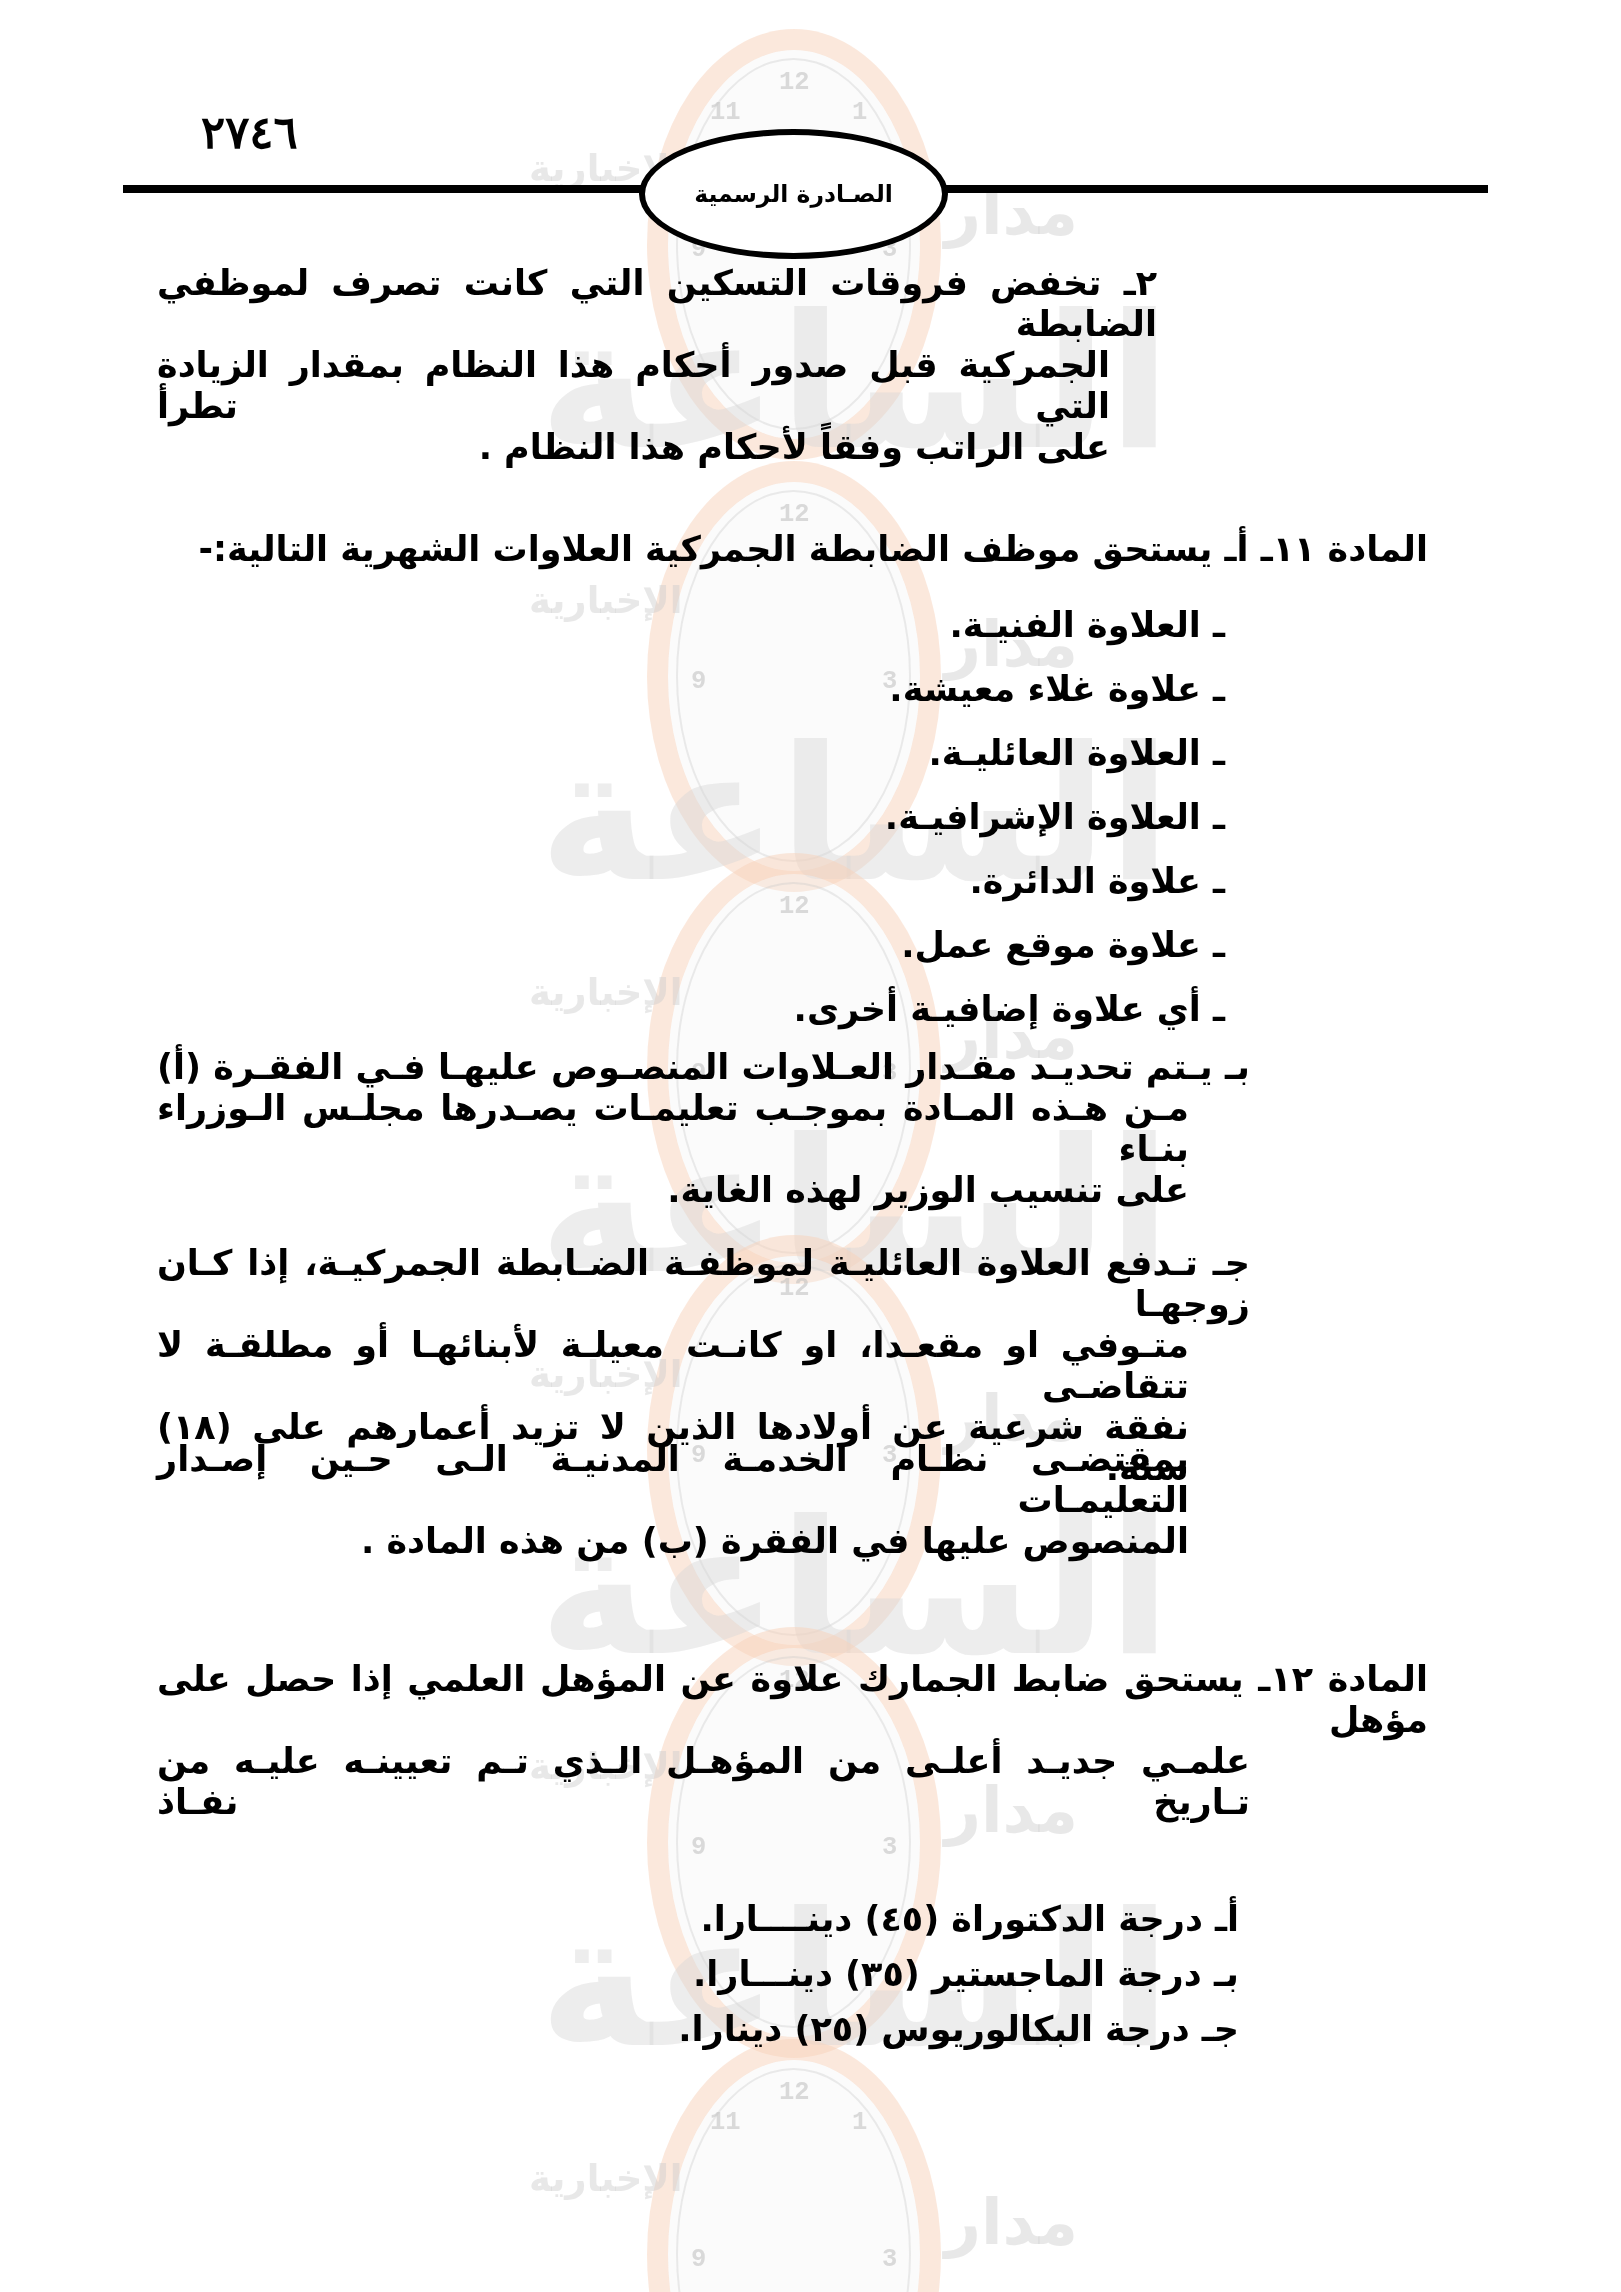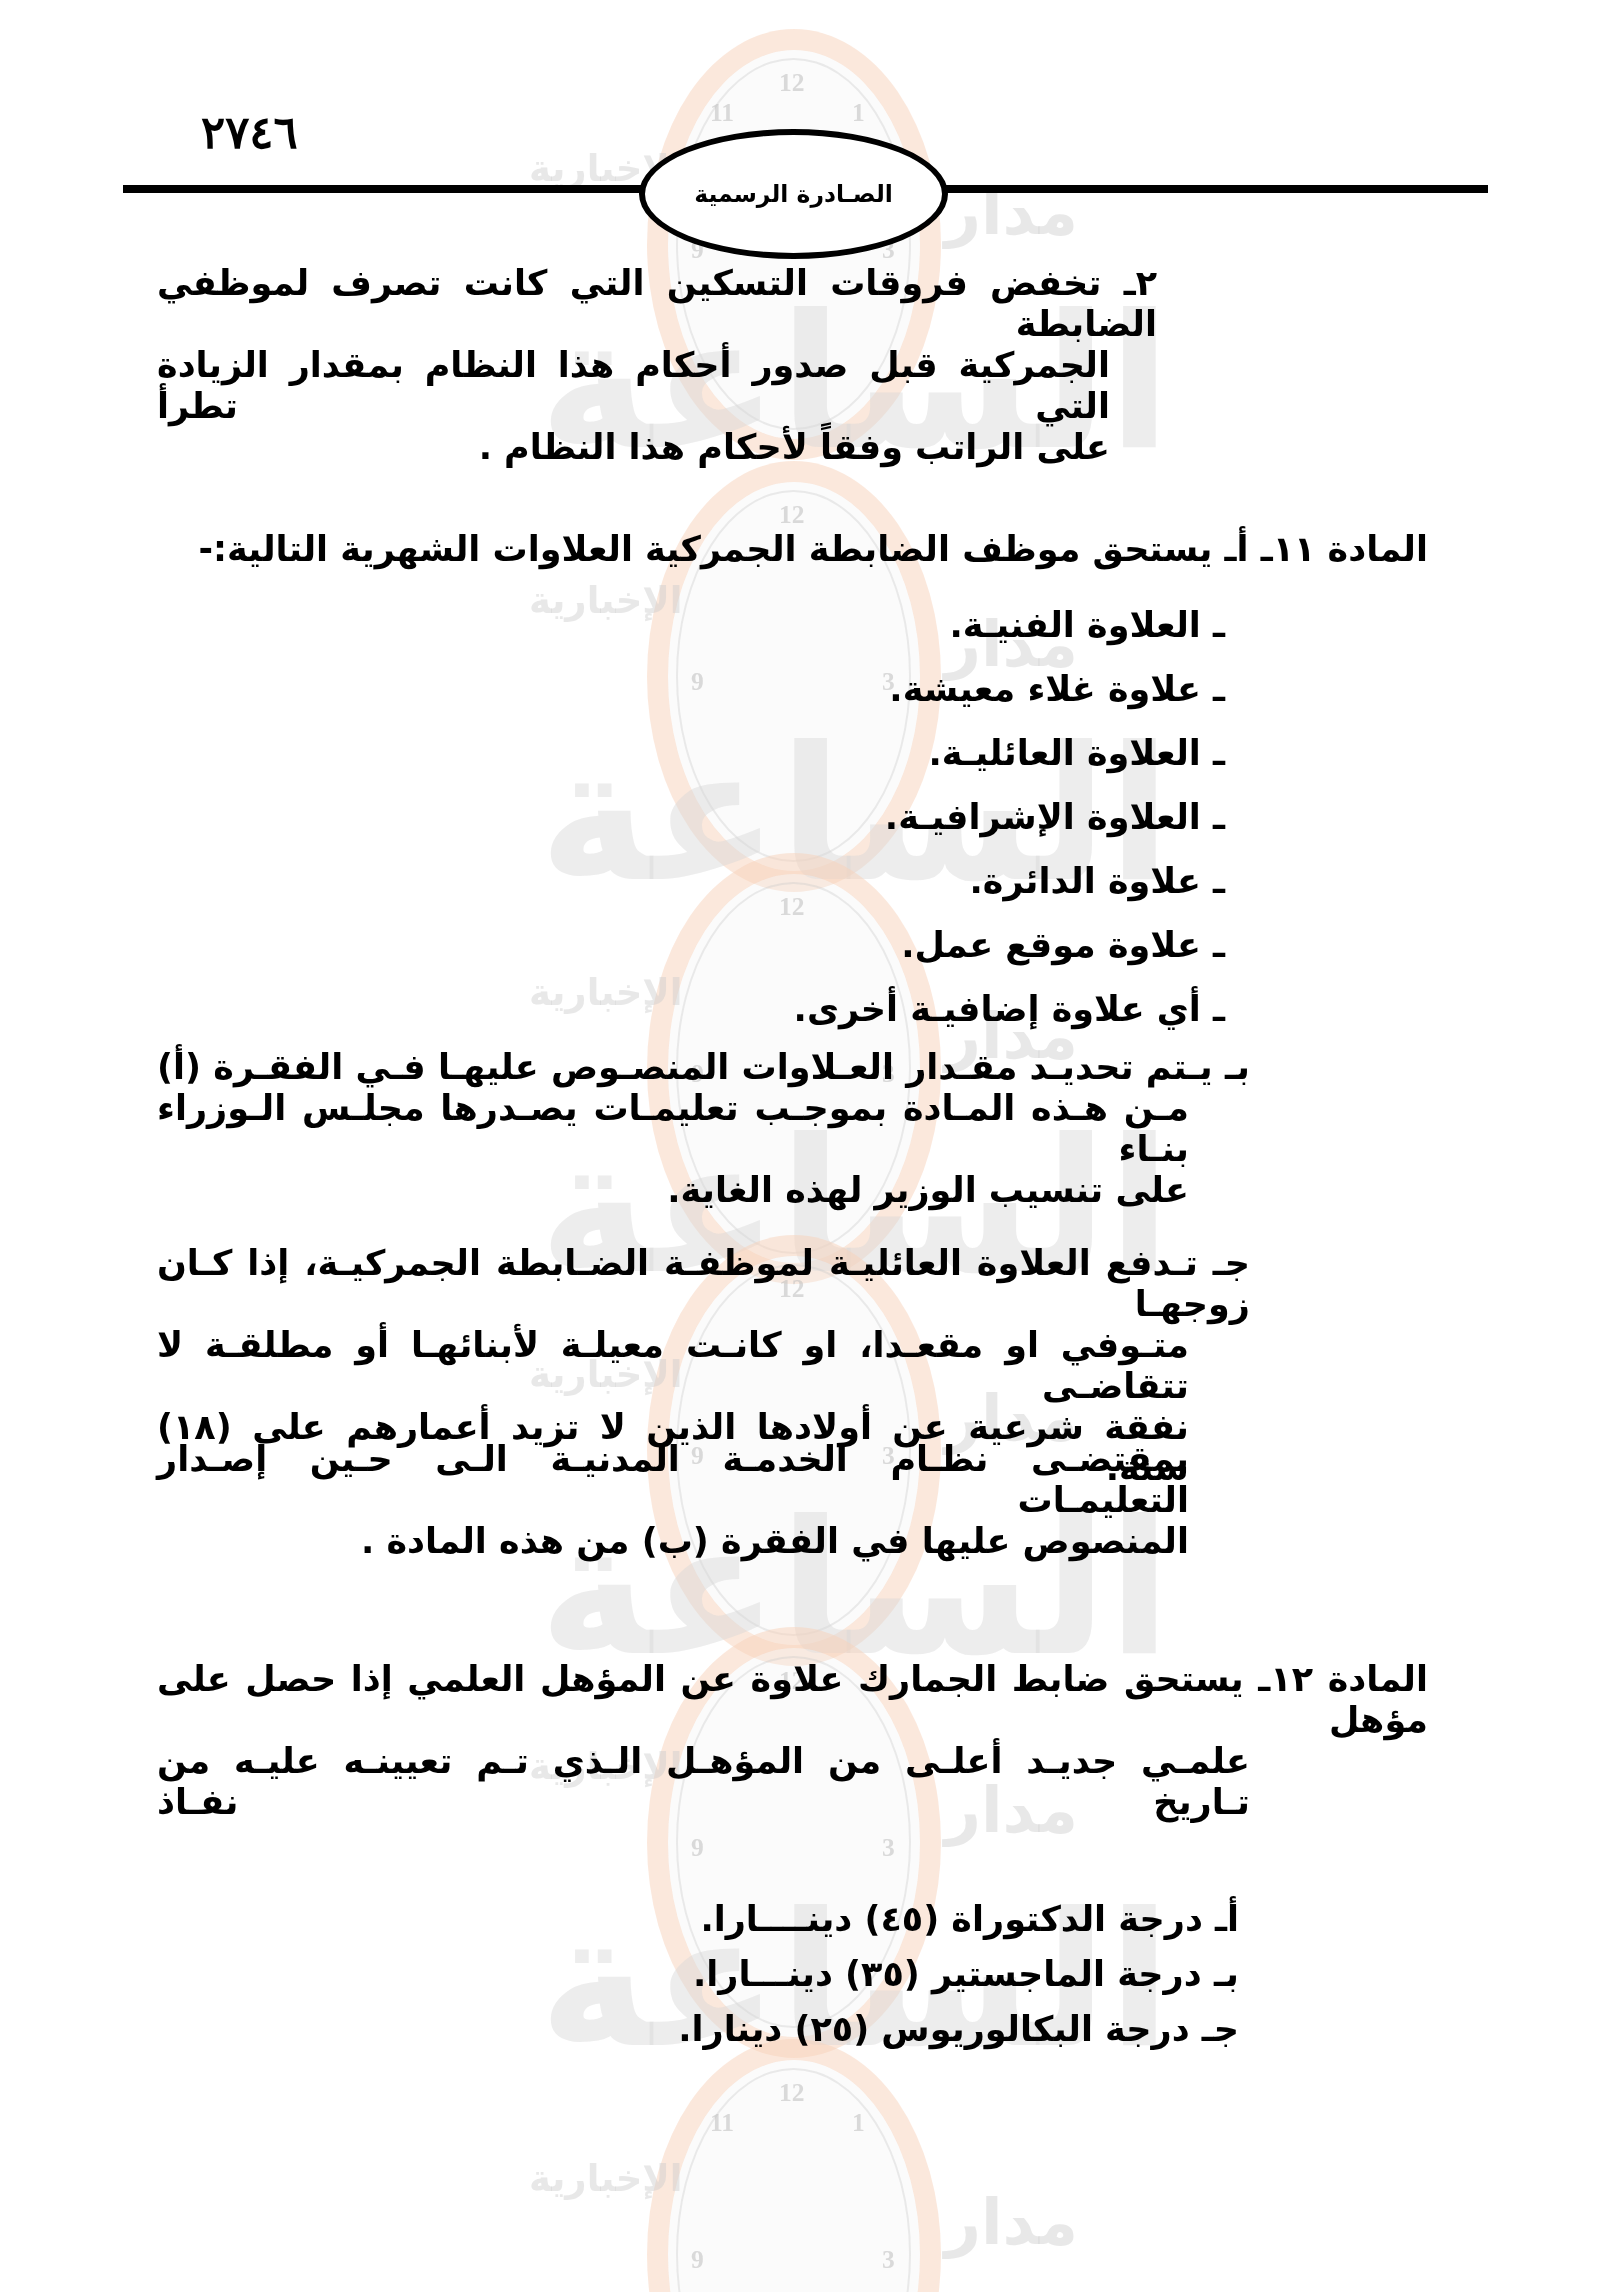--- a/index.html
+++ b/index.html
@@ -6,21 +6,21 @@
   body { width: 1621px; height: 2293px; position: relative; overflow: hidden;
          font-family: "DejaVu Sans", "Liberation Sans", sans-serif; color: #000; }
 
   
   .wm { position: absolute; width: 549px; height: 608px; left: 529px; pointer-events: none; }
   .wm .ring { position: absolute; left: 118px; top: 0; width: 294px; height: 431px;
               border-radius: 50%; border: 21.6px solid rgba(250,196,160,0.35); box-sizing: border-box;
               background: rgba(240,240,240,0.25); }
   .wm .face { position: absolute; left: 147px; top: 29px; width: 235px; height: 372px; border-radius: 50%;
               border: 2px solid rgba(200,200,200,0.35); box-sizing: border-box; }
-  .wm .num { position: absolute; font-family: Liberation Serif, serif; font-weight: bold;
+  .wm .num { position: absolute; font-family: Liberation Mono, monospace; font-weight: bold;
              font-size: 25.5px; color: rgba(190,190,190,0.55); }
   .wm .brand-top { position: absolute; right: 0; top: 147px; font-size: 63px; font-weight: bold;
                    color: rgba(205,205,205,0.45); direction: rtl; }
   .wm .brand-sub { position: absolute; left: 0; top: 118px; font-size: 37px; font-weight: bold;
                    color: rgba(205,205,205,0.45); direction: rtl; }
   .wm .brand-big { position: absolute; left: 9.8px; top: 245px; font-size: 186px; font-weight: bold;
                    color: rgba(215,215,215,0.45); direction: rtl; letter-spacing: 19.6px; }
 
   
   .page-number { position: absolute; left: 201px; top: 106px; font-size: 45px; font-weight: bold;

